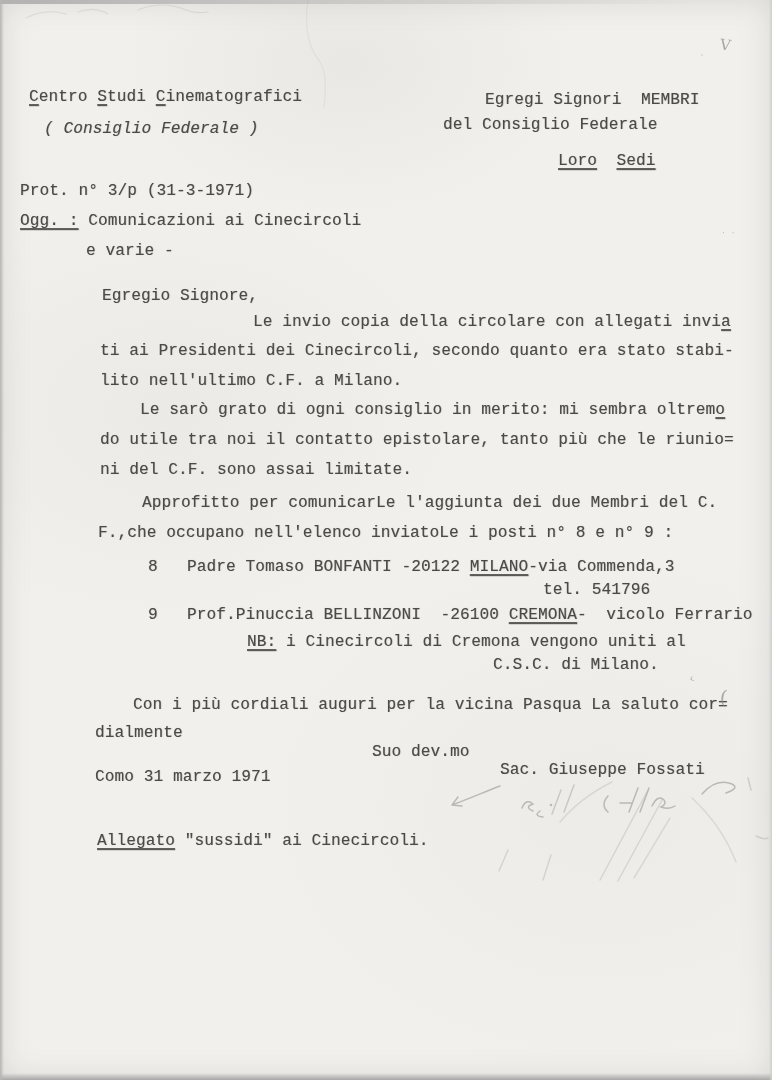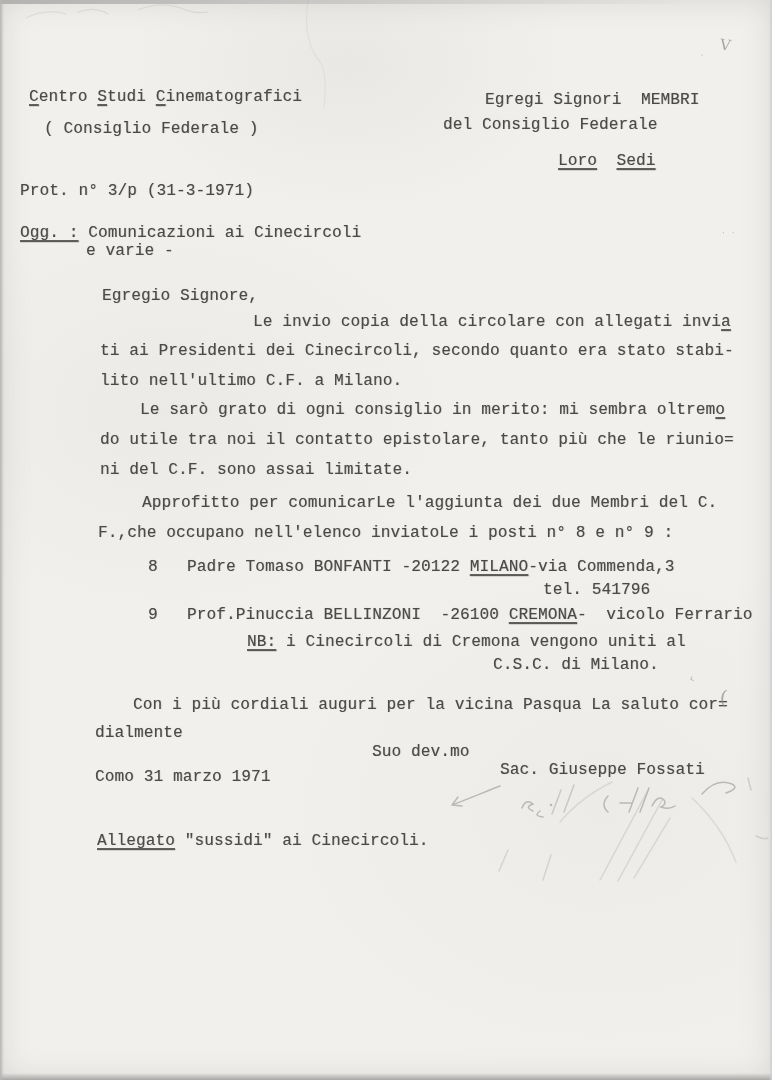--- a/index.html
+++ b/index.html
@@ -36,23 +36,23 @@
   }
   .u, .line .u{
     text-decoration:underline;
     text-decoration-thickness:1.5px;
     text-underline-offset:3px;
     text-decoration-color:rgba(72,71,68,0.8);
   }
 
   
   .pos-org        {left:29px;  top:87px;}
-  .pos-orgsub     {left:44px;  top:119px;}
+  .pos-orgsub     {left:44px;  top:119px;font-style:italic;}
   .pos-prot       {left:20px;  top:181px;}
-  .pos-subject    {left:20px;  top:223px;}
+  .pos-subject    {left:20px;  top:211px;}
   .pos-subjcont   {left:86px;  top:241px;}
   
   .pos-addr1      {left:485px; top:90px;}
   .pos-addr2      {left:443px; top:115px;}
   .pos-addr3      {left:558px; top:151px;}
   
   .pos-salut      {left:102px; top:286px;}
   .pos-p1l1       {left:253px; top:312px;}
   .pos-p1l2       {left:100px; top:341px;}
   .pos-p1l3       {left:100px; top:371px;}

